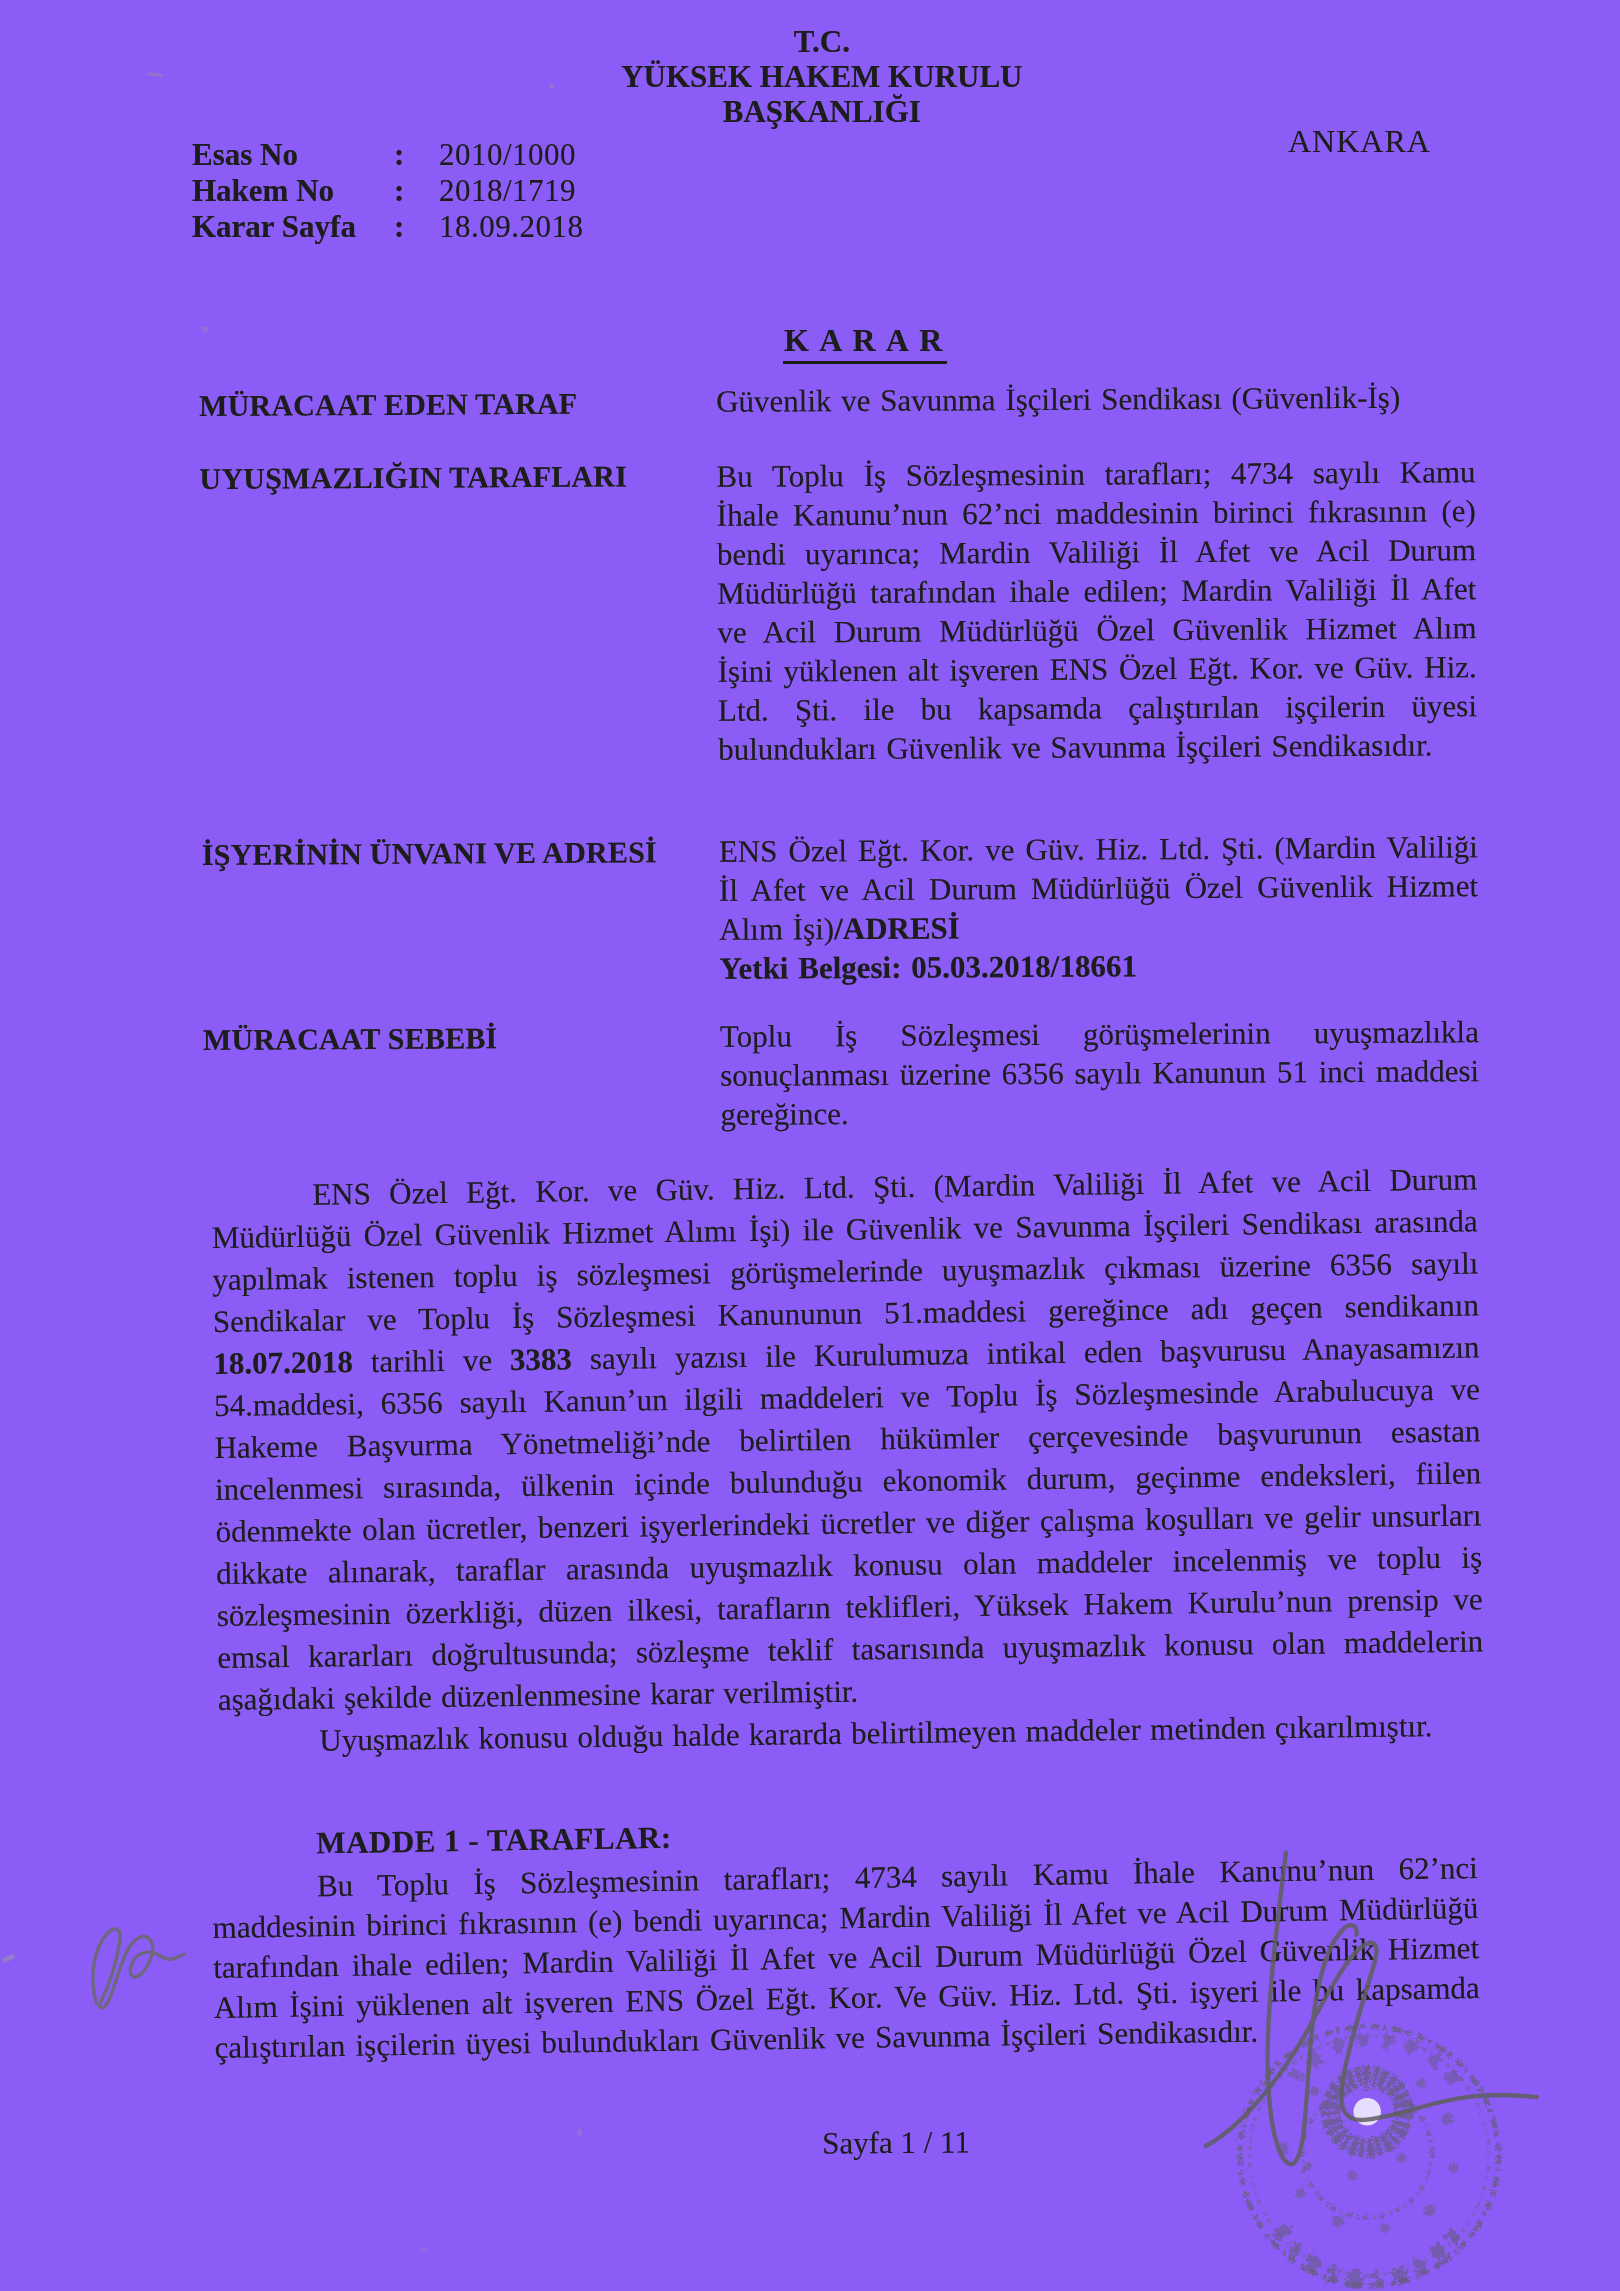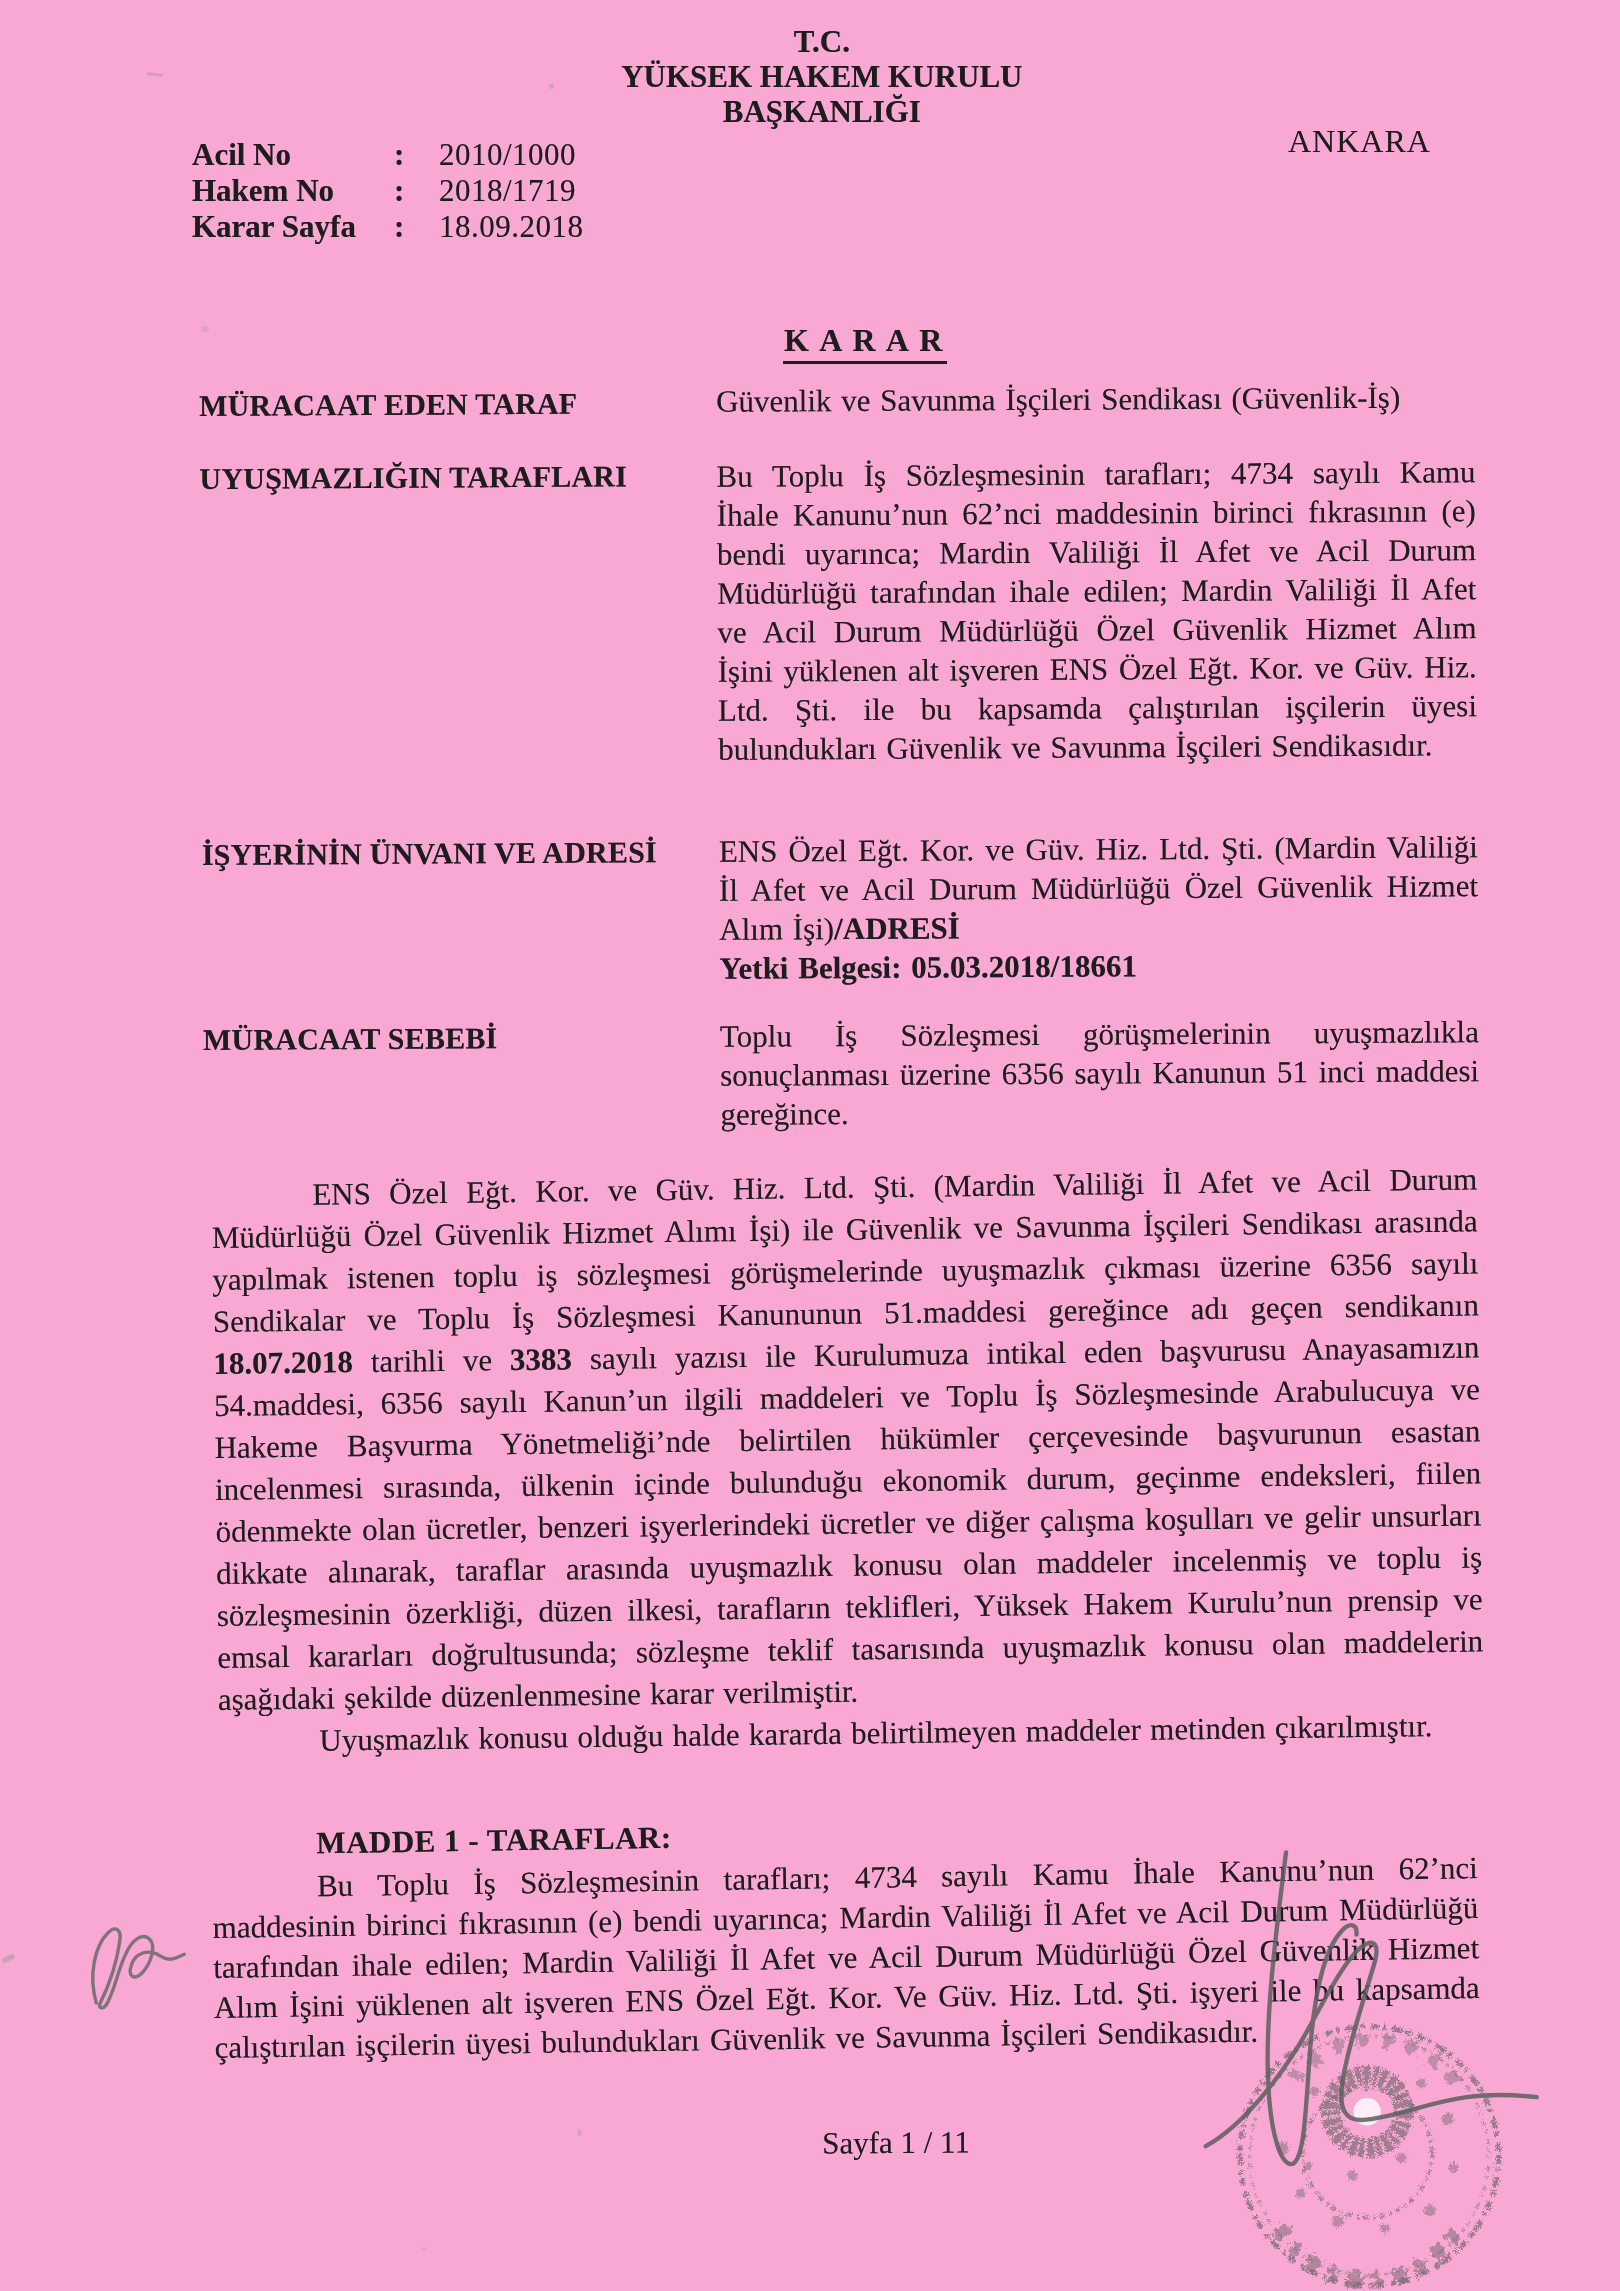--- a/index.html
+++ b/index.html
@@ -1,18 +1,18 @@
 <!DOCTYPE html>
 <html><head>
 <meta charset="utf-8">
 <style>
   html,body { margin:0; padding:0; background:#e8e8e8; }
   .page {
     position:relative; width:1620px; height:2292px; margin:0 auto;
-    background:#f9a8d4; overflow:hidden;
+    background:#8b5cf6; overflow:hidden;
     font-family:"Liberation Serif", serif;
     color:#1d1d1d;
   }
   .page * { box-sizing:border-box; }
   .ink { text-shadow:0 0 0.6px rgba(40,40,40,.55); }
 
   
   .letterhead {
     position:absolute; top:23.5px; left:0; width:100%;
     text-align:center; font-weight:bold; font-size:31px; line-height:35px;
@@ -82,21 +82,21 @@
 
   <div class="letterhead ink">
     <div>T.C.</div>
     <div>YÜKSEK HAKEM KURULU</div>
     <div>BAŞKANLIĞI</div>
   </div>
   <div class="ankara ink">ANKARA</div>
 
   <div class="case-info ink">
     <div class="ci-row">
-      <span class="ci-label">Acil No</span>
+      <span class="ci-label">Esas No</span>
       <span class="ci-colon">:</span>
       <span class="ci-value">2010/1000</span>
     </div>
     <div class="ci-row">
       <span class="ci-label">Hakem No</span>
       <span class="ci-colon">:</span>
       <span class="ci-value">2018/1719</span>
     </div>
     <div class="ci-row">
       <span class="ci-label">Karar Sayfa</span>

